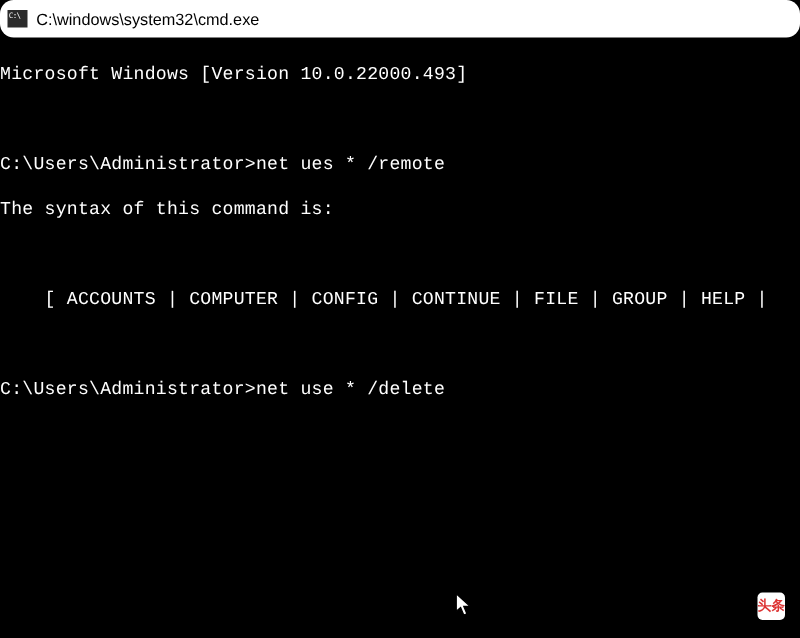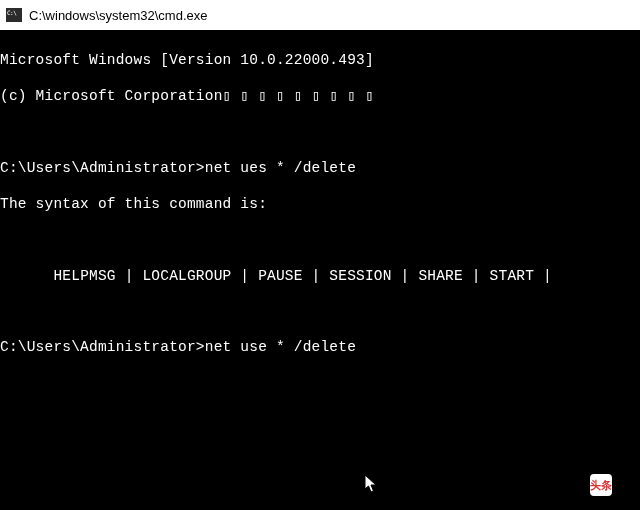--- a/index.html
+++ b/index.html
@@ -16,20 +16,21 @@
   .titlebar {
     height: 30px;
     background: #fff;
     color: #000;
     display: flex;
     align-items: center;
     padding: 0 6px;
     font-family: 'Segoe UI', Tahoma, sans-serif;
     font-size: 13px;
     gap: 7px;
+    border-radius: 11px;
   }
   .titlebar-icon {
     width: 16px;
     height: 14px;
     background: #2b2b2b;
     position: relative;
     display: inline-block;
   }
   .titlebar-icon::before {
     content: "C:\\";
@@ -52,21 +53,21 @@
     position: absolute;
     left: 364px;
     top: 474px;
     width: 14px;
     height: 20px;
     pointer-events: none;
   }
   .mouse-pointer svg { display: block; }
   .watermark {
     position: absolute;
-    right: 28px;
+    right: 12px;
     bottom: 14px;
     color: #fff;
     font-family: 'Microsoft YaHei', sans-serif;
     font-size: 15px;
     display: flex;
     align-items: center;
     gap: 6px;
   }
   .wm-logo {
     width: 22px;
@@ -86,26 +87,25 @@
 </head>
 <body>
 
 <div class="titlebar">
   <span class="titlebar-icon"></span>
   <span>C:\windows\system32\cmd.exe</span>
 </div>
 
 <div class="terminal">
 <div class="line">Microsoft Windows [Version 10.0.22000.493]</div>
-<div class="line">(c) Microsoft Corporation▯ ▯ ▯ ▯ ▯ ▯ ▯ ▯ ▯</div>
 <div class="line"> </div>
-<div class="line"><span>C:\Users\Administrator&gt;</span><span>net ues * /delete</span></div>
+<div class="line"><span>C:\Users\Administrator&gt;</span><span>net ues * /remote</span></div>
 <div class="line">The syntax of this command is:</div>
 <div class="line"> </div>
-<div class="line">      HELPMSG | LOCALGROUP | PAUSE | SESSION | SHARE | START |</div>
+<div class="line">    [ ACCOUNTS | COMPUTER | CONFIG | CONTINUE | FILE | GROUP | HELP |</div>
 <div class="line"> </div>
 <div class="line"><span>C:\Users\Administrator&gt;</span><span>net use * /delete</span></div>
 
 
 
 
 
 
 
 

